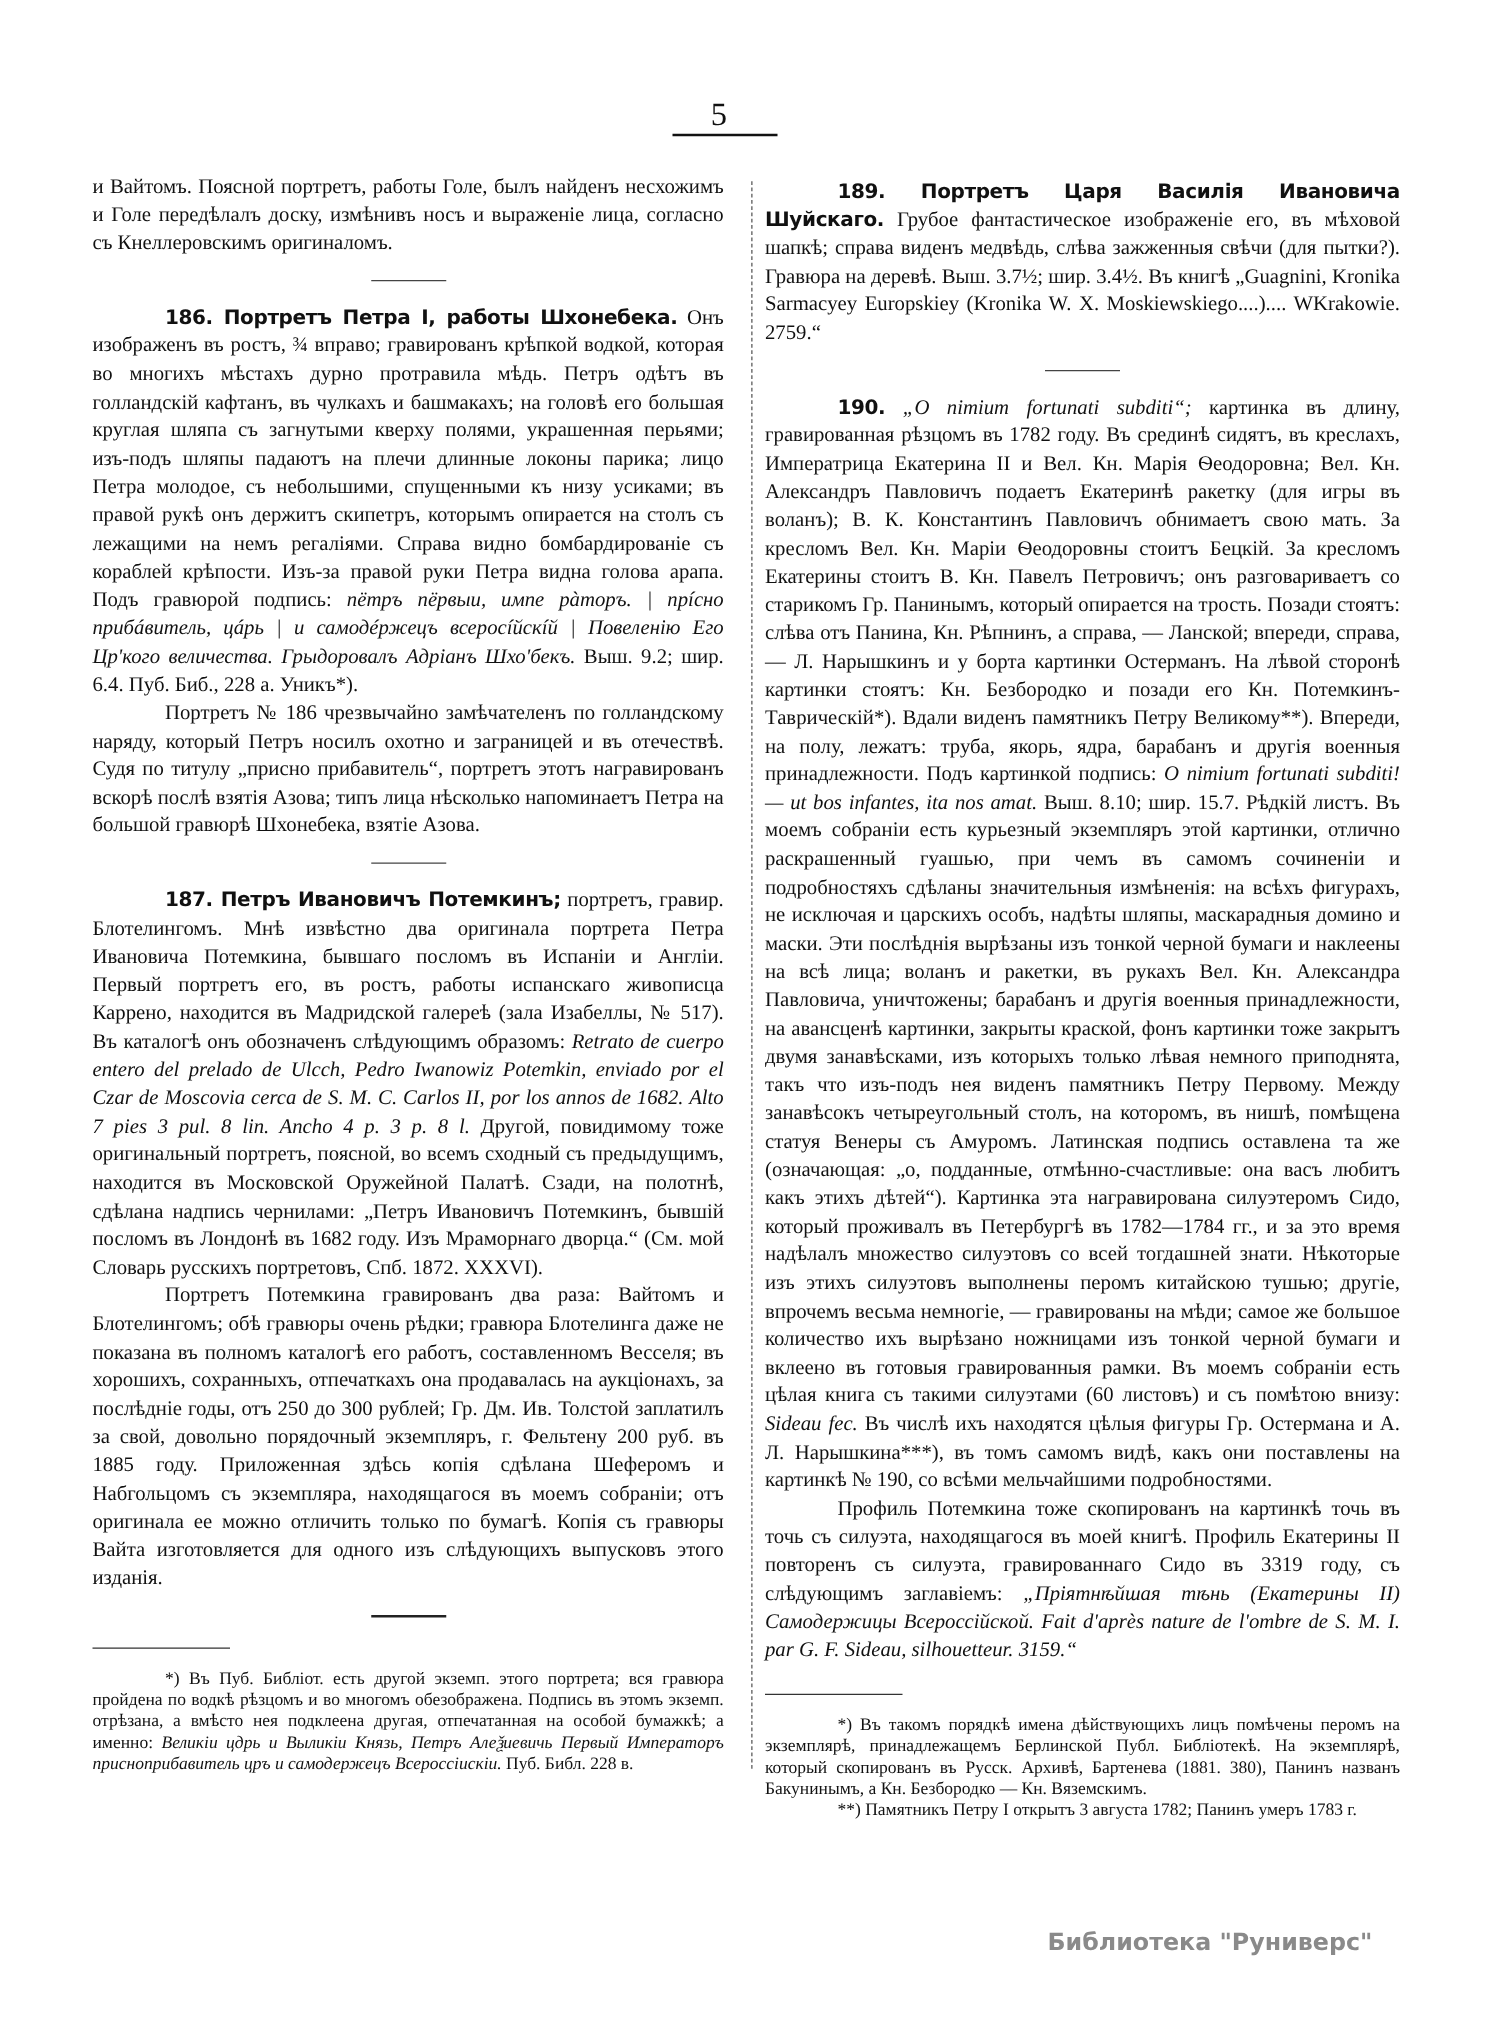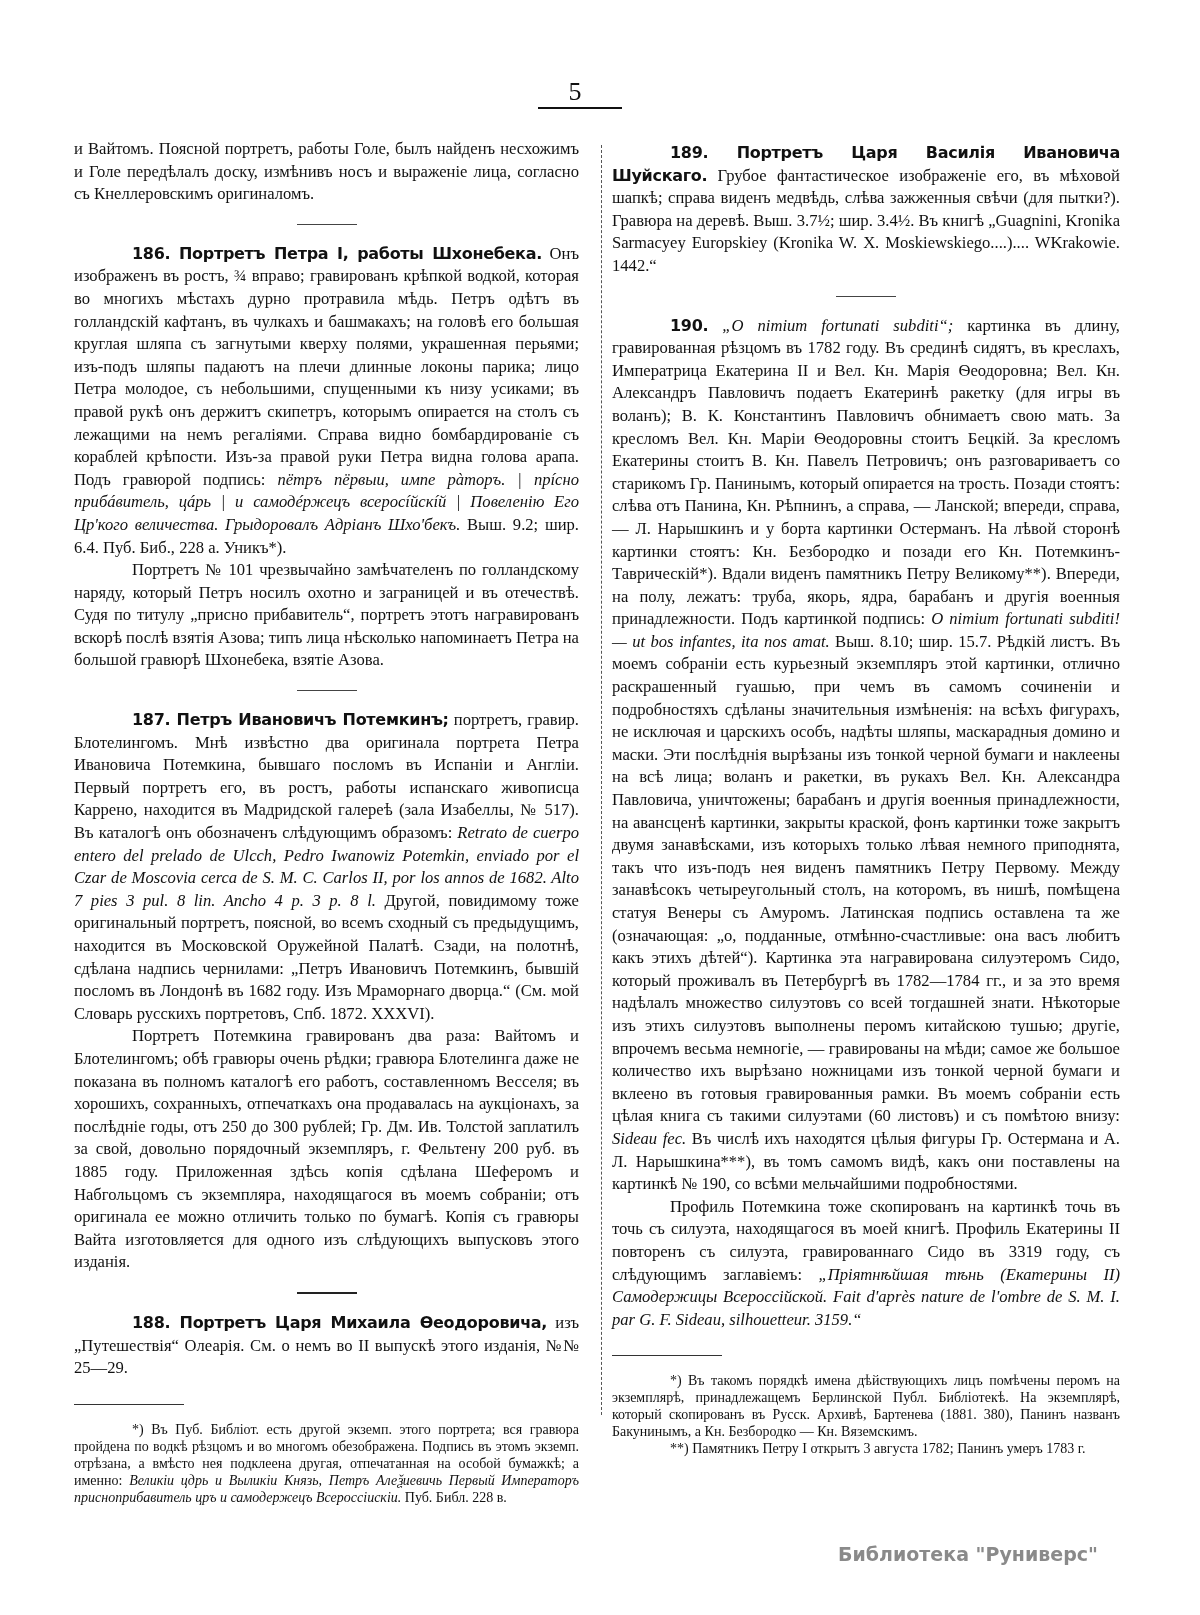--- a/index.html
+++ b/index.html
@@ -50,43 +50,40 @@
 <div class="page-number-rule"></div>
 
 <div class="col-divider"></div>
 
 <div class="col col-left">
   <p class="noindent">и Вайтомъ. Поясной портретъ, работы Голе, былъ найденъ несхожимъ и Голе передѣлалъ доску, измѣнивъ носъ и выраженіе лица, согласно съ Кнеллеровскимъ оригиналомъ.</p>
   <span class="sep"></span>
 
   <div>
     <p><span class="entry-title">186. Портретъ Петра I, работы Шхонебека.</span><span> Онъ изображенъ въ ростъ, ¾ вправо; гравированъ крѣпкой водкой, которая во многихъ мѣстахъ дурно протравила мѣдь. Петръ одѣтъ въ голландскій кафтанъ, въ чулкахъ и башмакахъ; на головѣ его большая круглая шляпа съ загнутыми кверху полями, украшенная перьями; изъ-подъ шляпы падаютъ на плечи длинные локоны парика; лицо Петра молодое, съ небольшими, спущенными къ низу усиками; въ правой рукѣ онъ держитъ скипетръ, которымъ опирается на столъ съ лежащими на немъ регаліями. Справа видно бомбардированіе съ кораблей крѣпости. Изъ-за правой руки Петра видна голова арапа. Подъ гравюрой подпись: </span><span class="it">пётръ пёрвыи, импе рàторъ. | прíсно прибáвитель, цáрь | и самодéржецъ всеросíйскíй | Повеленію Его Цр'кого величества. Грыдоровалъ Адріанъ Шхо'бекъ.</span><span> Выш. 9.2; шир. 6.4. Пуб. Биб., 228 а. Уникъ*).</span></p>
-    <p>Портретъ № 101 чрезвычайно замѣчателенъ по голландскому наряду, который Петръ носилъ охотно и заграницей и въ отечествѣ. Судя по титулу „присно прибавитель“, портретъ этотъ награвированъ вскорѣ послѣ взятія Азова; типъ лица нѣсколько напоминаетъ Петра на большой гравюрѣ Шхонебека, взятіе Азова.</p>
+    <p>Портретъ № 186 чрезвычайно замѣчателенъ по голландскому наряду, который Петръ носилъ охотно и заграницей и въ отечествѣ. Судя по титулу „присно прибавитель“, портретъ этотъ награвированъ вскорѣ послѣ взятія Азова; типъ лица нѣсколько напоминаетъ Петра на большой гравюрѣ Шхонебека, взятіе Азова.</p>
   </div>
   <span class="sep"></span>
 
   <div>
     <p><span class="entry-title">187. Петръ Ивановичъ Потемкинъ;</span><span> портретъ, гравир. Блотелингомъ. Мнѣ извѣстно два оригинала портрета Петра Ивановича Потемкина, бывшаго посломъ въ Испаніи и Англіи. Первый портретъ его, въ ростъ, работы испанскаго живописца Каррено, находится въ Мадридской галереѣ (зала Изабеллы, № 517). Въ каталогѣ онъ обозначенъ слѣдующимъ образомъ: </span><span class="it">Retrato de cuerpo entero del prelado de Ulcch, Pedro Iwanowiz Potemkin, enviado por el Czar de Moscovia cerca de S. M. C. Carlos II, por los annos de 1682. Alto 7 pies 3 pul. 8 lin. Ancho 4 p. 3 p. 8 l.</span><span> Другой, повидимому тоже оригинальный портретъ, поясной, во всемъ сходный съ предыдущимъ, находится въ Московской Оружейной Палатѣ. Сзади, на полотнѣ, сдѣлана надпись чернилами: „Петръ Ивановичъ Потемкинъ, бывшій посломъ въ Лондонѣ въ 1682 году. Изъ Мраморнаго дворца.“ (См. мой Словарь русскихъ портретовъ, Спб. 1872. XXXVI).</span></p>
     <p>Портретъ Потемкина гравированъ два раза: Вайтомъ и Блотелингомъ; обѣ гравюры очень рѣдки; гравюра Блотелинга даже не показана въ полномъ каталогѣ его работъ, составленномъ Весселя; въ хорошихъ, сохранныхъ, отпечаткахъ она продавалась на аукціонахъ, за послѣдніе годы, отъ 250 до 300 рублей; Гр. Дм. Ив. Толстой заплатилъ за свой, довольно порядочный экземпляръ, г. Фельтену 200 руб. въ 1885 году. Приложенная здѣсь копія сдѣлана Шеферомъ и Набгольцомъ съ экземпляра, находящагося въ моемъ собраніи; отъ оригинала ее можно отличить только по бумагѣ. Копія съ гравюры Вайта изготовляется для одного изъ слѣдующихъ выпусковъ этого изданія.</p>
   </div>
   <span class="sep long"></span>
 
-  <div>
-    <p><span class="entry-title">188. Портретъ Царя Михаила Ѳеодоровича,</span><span> изъ „Путешествія“ Олеарія. См. о немъ во II выпускѣ этого изданія, №№ 25—29.</span></p>
-  </div>
 
   <span class="footnote-rule"></span>
   <div class="footnotes">
     <p><span>*) Въ Пуб. Библіот. есть другой экземп. этого портрета; вся гравюра пройдена по водкѣ рѣзцомъ и во многомъ обезображена. Подпись въ этомъ экземп. отрѣзана, а вмѣсто нея подклеена другая, отпечатанная на особой бумажкѣ; а именно: </span><span class="it">Великіи цдрь и Выликіи Князь, Петръ Алеѯиевичь Первый Императоръ присноприбавитель цръ и самодержецъ Всероссіискіи.</span><span> Пуб. Библ. 228 в.</span></p>
   </div>
 </div>
 
 <div class="col col-right">
   <div>
-    <p><span class="entry-title">189. Портретъ Царя Василія Ивановича Шуйскаго.</span><span> Грубое фантастическое изображеніе его, въ мѣховой шапкѣ; справа виденъ медвѣдь, слѣва зажженныя свѣчи (для пытки?). Гравюра на деревѣ. Выш. 3.7½; шир. 3.4½. Въ книгѣ „Guagnini, Kronika Sarmacyey Europskiey (Kronika W. X. Moskiewskiego....).... WKrakowie. 1442.“</span></p>
+    <p><span class="entry-title">189. Портретъ Царя Василія Ивановича Шуйскаго.</span><span> Грубое фантастическое изображеніе его, въ мѣховой шапкѣ; справа виденъ медвѣдь, слѣва зажженныя свѣчи (для пытки?). Гравюра на деревѣ. Выш. 3.7½; шир. 3.4½. Въ книгѣ „Guagnini, Kronika Sarmacyey Europskiey (Kronika W. X. Moskiewskiego....).... WKrakowie. 2759.“</span></p>
   </div>
   <span class="sep"></span>
 
   <div>
     <p><span class="entry-title">190.</span> <span class="it">„O nimium fortunati subditi“;</span><span> картинка въ длину, гравированная рѣзцомъ въ 1782 году. Въ срединѣ сидятъ, въ креслахъ, Императрица Екатерина II и Вел. Кн. Марія Ѳеодоровна; Вел. Кн. Александръ Павловичъ подаетъ Екатеринѣ ракетку (для игры въ воланъ); В. К. Константинъ Павловичъ обнимаетъ свою мать. За кресломъ Вел. Кн. Маріи Ѳеодоровны стоитъ Бецкій. За кресломъ Екатерины стоитъ В. Кн. Павелъ Петровичъ; онъ разговариваетъ со старикомъ Гр. Панинымъ, который опирается на трость. Позади стоятъ: слѣва отъ Панина, Кн. Рѣпнинъ, а справа, — Ланской; впереди, справа, — Л. Нарышкинъ и у борта картинки Остерманъ. На лѣвой сторонѣ картинки стоятъ: Кн. Безбородко и позади его Кн. Потемкинъ-Таврическій*). Вдали виденъ памятникъ Петру Великому**). Впереди, на полу, лежатъ: труба, якорь, ядра, барабанъ и другія военныя принадлежности. Подъ картинкой подпись: </span><span class="it">O nimium fortunati subditi! — ut bos infantes, ita nos amat.</span><span> Выш. 8.10; шир. 15.7. Рѣдкій листъ. Въ моемъ собраніи есть курьезный экземпляръ этой картинки, отлично раскрашенный гуашью, при чемъ въ самомъ сочиненіи и подробностяхъ сдѣланы значительныя измѣненія: на всѣхъ фигурахъ, не исключая и царскихъ особъ, надѣты шляпы, маскарадныя домино и маски. Эти послѣднія вырѣзаны изъ тонкой черной бумаги и наклеены на всѣ лица; воланъ и ракетки, въ рукахъ Вел. Кн. Александра Павловича, уничтожены; барабанъ и другія военныя принадлежности, на авансценѣ картинки, закрыты краской, фонъ картинки тоже закрытъ двумя занавѣсками, изъ которыхъ только лѣвая немного приподнята, такъ что изъ-подъ нея виденъ памятникъ Петру Первому. Между занавѣсокъ четыреугольный столъ, на которомъ, въ нишѣ, помѣщена статуя Венеры съ Амуромъ. Латинская подпись оставлена та же (означающая: „о, подданные, отмѣнно-счастливые: она васъ любитъ какъ этихъ дѣтей“). Картинка эта награвирована силуэтеромъ Сидо, который проживалъ въ Петербургѣ въ 1782—1784 гг., и за это время надѣлалъ множество силуэтовъ со всей тогдашней знати. Нѣкоторые изъ этихъ силуэтовъ выполнены перомъ китайскою тушью; другіе, впрочемъ весьма немногіе, — гравированы на мѣди; самое же большое количество ихъ вырѣзано ножницами изъ тонкой черной бумаги и вклеено въ готовыя гравированныя рамки. Въ моемъ собраніи есть цѣлая книга съ такими силуэтами (60 листовъ) и съ помѣтою внизу: </span><span class="it">Sideau fec.</span><span> Въ числѣ ихъ находятся цѣлыя фигуры Гр. Остермана и А. Л. Нарышкина***), въ томъ самомъ видѣ, какъ они поставлены на картинкѣ № 190, со всѣми мельчайшими подробностями.</span></p>
     <p><span>Профиль Потемкина тоже скопированъ на картинкѣ точь въ точь съ силуэта, находящагося въ моей книгѣ. Профиль Екатерины II повторенъ съ силуэта, гравированнаго Сидо въ 3319 году, съ слѣдующимъ заглавіемъ: </span><span class="it">„Пріятнѣйшая тѣнь (Екатерины II) Самодержицы Всероссійской. Fait d'après nature de l'ombre de S. M. I. par G. F. Sideau, silhouetteur. 3159.“</span></p>
   </div>
 
   <span class="footnote-rule"></span>
   <div class="footnotes">

